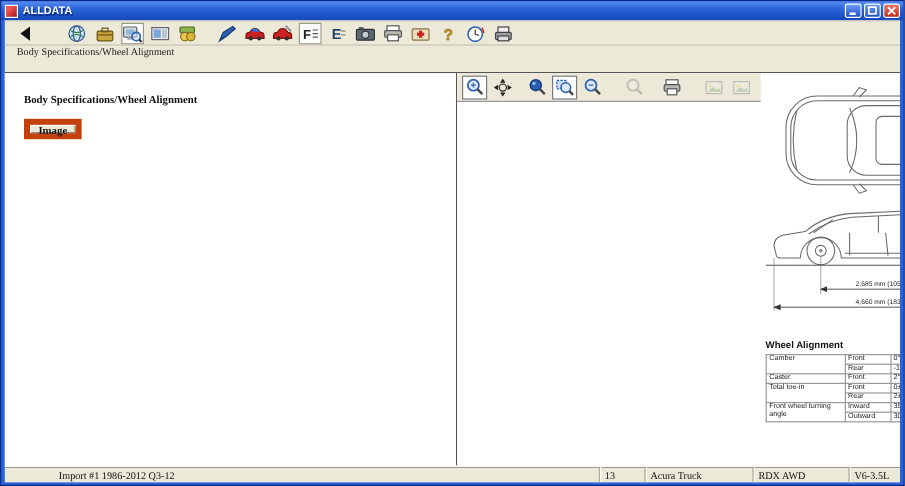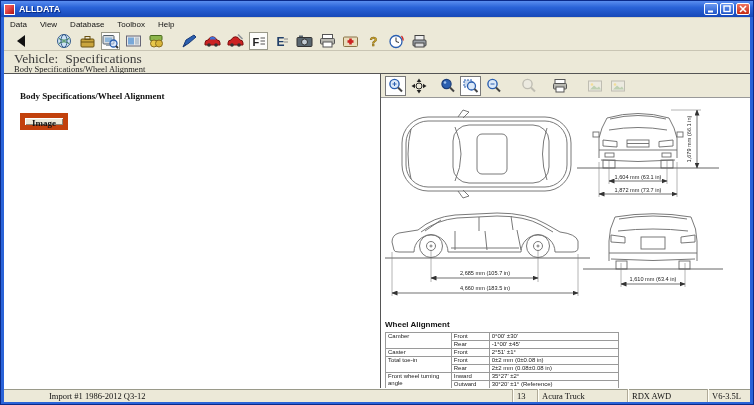--- a/index.html
+++ b/index.html
@@ -46,21 +46,21 @@
   .pagehdr .ht{ font-family:"Liberation Serif", serif; font-size:13.5px; color:#3a3a3a; line-height:13px; }
   .pagehdr .ht .hv{ margin-left:7px; }
   .pagehdr .hb{ font-family:"Liberation Serif", serif; font-size:8.5px; color:#222; line-height:9px; }
   
   .main{ flex:1; display:flex; border-top:1px solid #555; min-height:0; }
   .left-panel{ width:377px; background:#fff; border-right:1px solid #555; padding:17px 0 0 16px; }
   .lp-h{ font-family:"Liberation Serif", serif; font-weight:bold; font-size:9px; color:#111; margin-bottom:11px; }
   .img-btn{ width:48px; height:17px; background:#ece9d8; border:5px solid #c2410c;
     box-shadow:inset 1px 1px 0 #fff, inset -1px -1px 0 #8a8778;
     font-family:"Liberation Serif", serif; font-weight:bold; font-size:9px; color:#111; }
-  .right-panel{ flex:1; background:#fff; display:flex; flex-direction:column; min-width:0; }
+  .right-panel{ flex:1; background:#fff; display:flex; flex-direction:row; min-width:0; }
   
   .vtoolbar{ height:24px; background:#ece9d8; border-bottom:1px solid #999;
     display:flex; align-items:center; padding:0 4px; }
   .vicon{ width:21px; height:20px; display:flex; align-items:center; justify-content:center;
     border:1px solid transparent; margin-right:2px; }
   .vicon.sel{ background:#fff; border:1px solid #7a7a7a; }
   .vicon svg{ width:16px; height:16px; }
   .vicon.dim{ opacity:.38; }
   .vgap8{ margin-right:8px; } .vgap14{ margin-right:14px; } .vgap10{ margin-right:10px; }
   
@@ -77,21 +77,21 @@
   .wa table{ border-collapse:collapse; width:234px; }
   .wa td{ border:1px solid #9a9a9a; font-size:6px; line-height:7px; padding:0 2px; color:#222;
     vertical-align:top; }
   .wa .c1{ width:66px; } .wa .c2{ width:38px; } .wa .c3{ width:130px; }
   
   .statusbar{ height:14px; display:flex; align-items:stretch; border-top:1px solid #fff;
     box-shadow:inset 0 1px 0 #9a9a8a; font-family:"Liberation Serif", serif; font-size:8.5px; color:#111;padding-left:41px; }
   .sfield{ display:flex; align-items:center; padding:0 4px; border-left:1px solid #b0aa98;
     box-shadow:inset 1px 0 0 #fffef5; white-space:nowrap; overflow:hidden; }
   .sf1{ flex:1; border-left:none; box-shadow:none; }
-  .sf2{ width:25px; } .sf3{ width:90px; } .sf4{ width:80px;font-family:Liberation Serif, serif; } .sf5{ width:43px; }
+  .sf2{ width:38px; } .sf3{ width:90px; } .sf4{ width:80px;font-family:Liberation Serif, serif; } .sf5{ width:43px; }
 </style>
 </head>
 <body>
 
 <div class="window">
 
   <div class="titlebar">
     <div class="tb-logo"></div>
     <div class="tb-title">ALLDATA</div>
     <div class="winbtns">
@@ -108,27 +108,20 @@
       <div class="winbtn close">
         <svg width="8" height="8">
             <path d="M1,1 L7,7 M7,1 L1,7" stroke="#fff" stroke-width="1.6"></path>
           </svg>
       </div>
     </div>
   </div>
 
   <div class="window-body">
 
-    <div class="menubar">
-      <span class="menu-item">Data</span>
-      <span class="menu-item">View</span>
-      <span class="menu-item">Database</span>
-      <span class="menu-item">Toolbox</span>
-      <span class="menu-item">Help</span>
-    </div>
 
     <div class="toolbar">
       <div class="ticon gap24">
         <svg viewBox="0 0 17 16">
             <path d="M12,2 L4,8 L12,14 Z" fill="#111"></path>
           </svg>
       </div>
       <div class="ticon">
         <svg viewBox="0 0 17 16">
             <circle cx="8" cy="8" r="6.5" fill="#cfe3f6" stroke="#335a8a"></circle>
@@ -240,23 +233,20 @@
       <div class="ticon">
         <svg viewBox="0 0 17 16">
             <rect x="4" y="2.5" width="9" height="5" fill="#eee" stroke="#444"></rect>
             <rect x="2" y="7" width="13" height="6" rx="1" fill="#9aa0a6" stroke="#444"></rect>
             <rect x="4" y="10" width="9" height="4" fill="#ddd" stroke="#444"></rect>
           </svg>
       </div>
     </div>
 
     <div class="pagehdr">
-      <div class="ht">
-        <span>Vehicle:</span><span class="hv">Specifications</span>
-      </div>
       <div class="hb">Body Specifications/Wheel Alignment</div>
     </div>
 
     <div class="main">
 
       <div class="left-panel">
         <div class="lp-h">Body Specifications/Wheel Alignment</div>
         <button class="img-btn">Image</button>
       </div>
 

